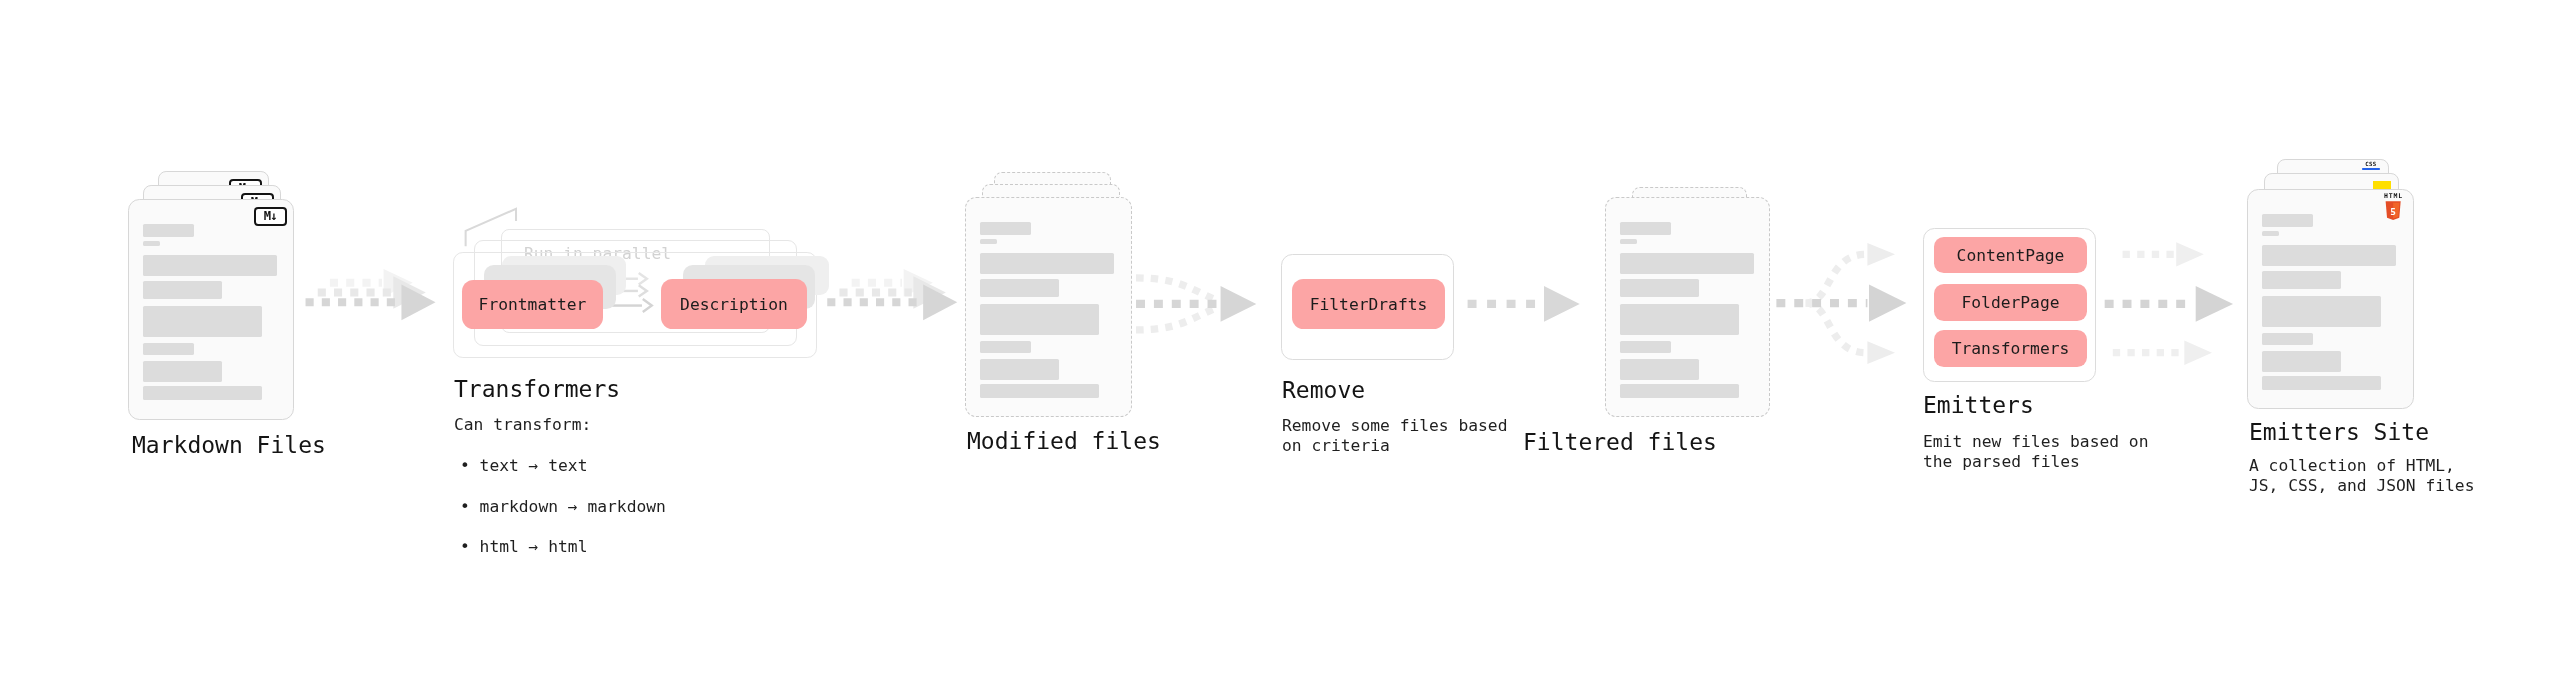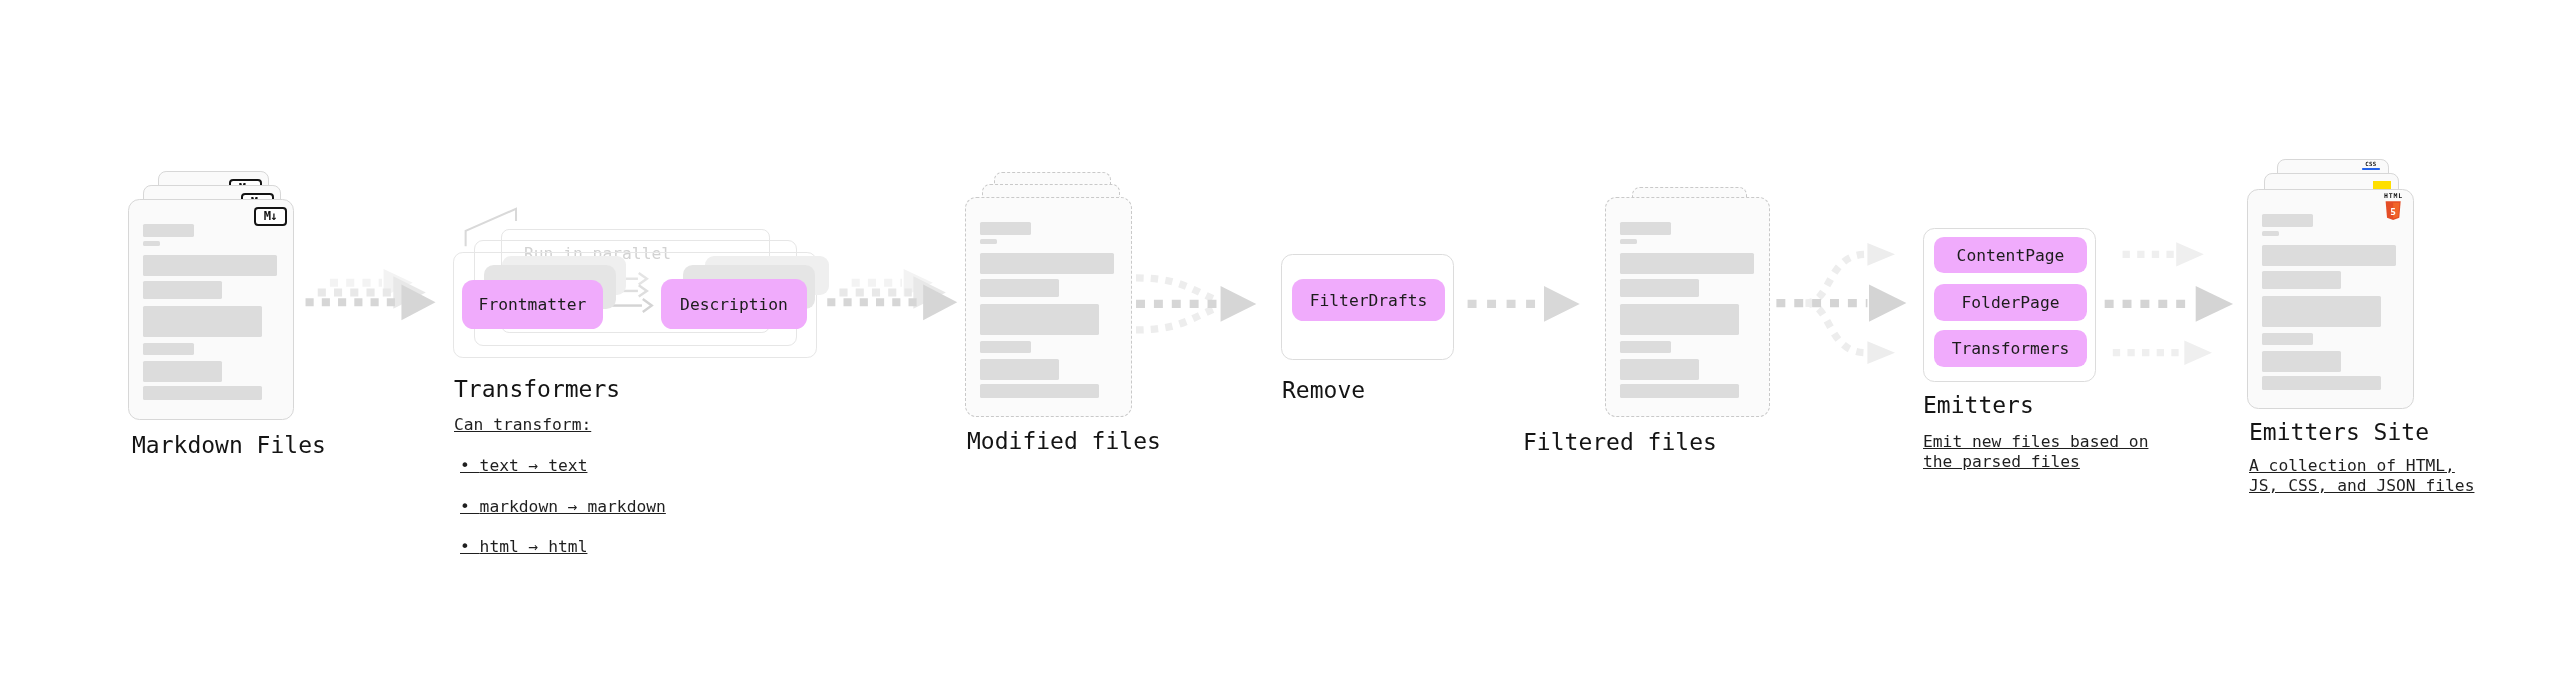--- a/index.html
+++ b/index.html
@@ -28,30 +28,30 @@
 
   
   .container-box{
     position:absolute;border:1.6px solid #e6e6e6;border-radius:9.8px;
     box-sizing:border-box;background:transparent;
   }
   .container-box.filled{background:#ffffff;border-color:#dcdcdc;border-radius:11.4px;}
 
   
   .step-btn{
-    position:absolute;background:#f0abfc;border-radius:11.4px;color:#1c1c1c;
+    position:absolute;background:#fca5a5;border-radius:11.4px;color:#1c1c1c;
     font-size:16.3px;display:flex;align-items:center;justify-content:center;
     box-sizing:border-box;white-space:pre;
   }
   .step-btn.g1{background:#e5e5e5;border-radius:9.8px;}
   .step-btn.g2{background:#efefef;border-radius:9px;}
 
   
   .label{position:absolute;color:#141414;font-size:23px;line-height:1.15;white-space:pre;}
-  .desc{position:absolute;color:#1f1f1f;font-size:16.3px;line-height:20.3px;white-space:pre-line;text-decoration:underline;}
+  .desc{position:absolute;color:#1f1f1f;font-size:16.3px;line-height:20.3px;white-space:pre-line;}
   .bullet-line{white-space:pre;}
   .bullet-line::before{content:"• ";}
   .callout-label{position:absolute;color:#d2d2d2;font-size:16.3px;white-space:pre;margin-top:42px;}
 
   
   .css-badge{position:absolute;top:0.8px;right:8.1px;width:18px;text-align:center;}
   .css-badge .txt{font-size:5.7px;font-weight:bold;color:#111;line-height:6.5px;letter-spacing:0.4px;}
   .css-badge .underline{height:2.4px;background:#2563eb;margin-top:0.8px;border-radius:0.8px;}
   .js-badge{position:absolute;top:6.5px;right:7.3px;width:18px;height:11.4px;background:#ffdf00;}
   .html5-badge{position:absolute;top:3.3px;right:9px;width:21px;text-align:center;}
@@ -174,22 +174,24 @@
       <div class="bar" style="width: 134px; height: 20.3px; margin-top: 9px;"></div>
       <div class="bar" style="width: 79px; height: 18px; margin-top: 5.7px;"></div>
       <div class="bar" style="width: 119px; height: 31px; margin-top: 6.5px;"></div>
       <div class="bar" style="width: 51px; height: 12.2px; margin-top: 5.7px;"></div>
       <div class="bar" style="width: 79px; height: 20.3px; margin-top: 6.5px;"></div>
       <div class="bar" style="width: 119px; height: 14px; margin-top: 4.1px;"></div>
     </div>
   <div class="label" style="left:967px;top:428px">Modified files</div>
 
   <div class="container-box filled" style="left:1281px;top:254px;width:173px;height:106px"></div>
-  <div class="step-btn" style="left:1292px;top:279px;width:153px;height:42px">FilterDrafts</div>
+  <div class="step-btn" style="left:1292px;top:279px;width:153px;height:50px">FilterDrafts</div>
   <div class="label" style="left:1282px;top:377px">Remove</div>
+  <div class="desc" style="left:1282px;top:416px">Remove some files based
+on criteria</div>
 
   <div class="file-card dashed small-r" style="left:1632px;top:187px;width:115px;height:32.5px"></div>
   <div class="file-card dashed" style="left:1605px;top:197px;width:165px;height:220px">
       <div class="bar" style="width: 51px; height: 12.2px; margin-top: 24.4px;"></div>
       <div class="bar" style="width: 17px; height: 5.7px; margin-top: 4.1px;"></div>
       <div class="bar" style="width: 134px; height: 20.3px; margin-top: 9px;"></div>
       <div class="bar" style="width: 79px; height: 18px; margin-top: 5.7px;"></div>
       <div class="bar" style="width: 119px; height: 31px; margin-top: 6.5px;"></div>
       <div class="bar" style="width: 51px; height: 12.2px; margin-top: 5.7px;"></div>
       <div class="bar" style="width: 79px; height: 20.3px; margin-top: 6.5px;"></div>

